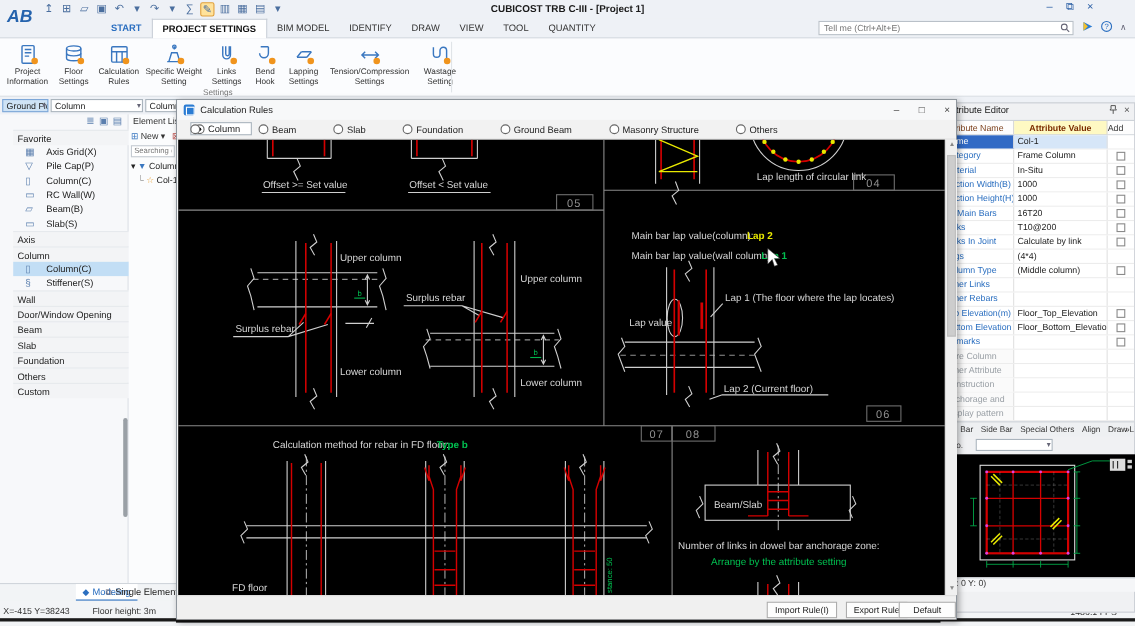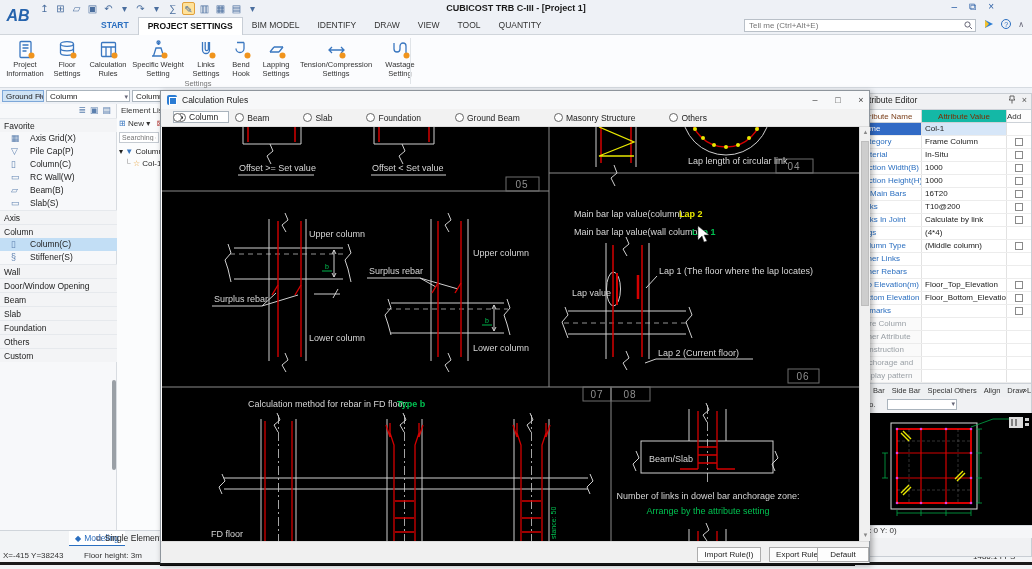--- a/index.html
+++ b/index.html
@@ -34,21 +34,21 @@
   #ribbon-group-label{position:absolute;left:168px;top:44px;width:60px;text-align:center;font-size:7.5px;color:#777;}
   #ribbon-sep{position:absolute;left:410px;top:3px;width:1px;height:46px;background:#e0e4e8;}
   
   #ctxbar{position:absolute;left:0;top:88px;width:1032px;height:16px;background:#eef1f6;}
   .sel{position:absolute;top:2px;height:12px;font-size:8px;line-height:11px;padding:0 10px 0 3px;border:1px solid #aab4bd;background:#fff;color:#222;white-space:nowrap;overflow:hidden;}
   .sel .ar{position:absolute;right:1px;top:0;font-size:7px;color:#667;}
   .sel.blue{background:#cfe3f5;border-color:#7da7d8;}
   
   #sidebar{position:absolute;left:0;top:104px;width:117px;height:426px;background:#f7f8fa;border-right:1px solid #d8dce1;}
   #sidebar-viewicons{position:absolute;right:5px;top:1px;display:flex;gap:4px;color:#5b7fae;font-size:9px;}
-  #sidebar-rows{position:absolute;left:0;top:14px;width:117px;}
+  #sidebar-rows{position:absolute;left:12px;top:14px;width:117px;}
   .shdr{height:14px;line-height:14px;padding-left:4px;font-size:8.5px;color:#222;border-top:1px solid #e6e9ed;background:#f3f4f6;}
   .sitem{height:13px;line-height:13px;font-size:8.5px;color:#222;position:relative;}
   .sitem .ig{position:absolute;left:11px;top:0;color:#5b7fae;font-size:9px;}
   .sitem .lb{position:absolute;left:30px;top:0;}
   .sitem.selected{background:#c2def5;}
   #sidebar-scroll{position:absolute;right:0px;top:276px;width:4px;height:90px;background:#9aa0a6;border-radius:2px;}
   
   #elist{position:absolute;left:117px;top:104px;width:45px;height:426px;background:#fbfcfd;}
   #elist .title{position:absolute;left:4px;top:2px;font-size:8px;color:#333;white-space:nowrap;}
   #elist .tools{position:absolute;left:2px;top:15px;white-space:nowrap;font-size:8px;color:#333;}
@@ -68,21 +68,21 @@
   #canvas-strip{position:absolute;left:160px;top:556px;width:695px;height:10px;background:#0a0a0a;}
   .bluebox{position:absolute;top:1px;height:7px;background:#3273c4;border:1px solid #6ea4e0;}
   #bottomline{position:absolute;left:0;top:562px;width:1032px;height:3px;background:#1a1a1a;}
   
   #rpanel{position:absolute;left:855px;top:93px;width:177px;height:464px;background:#f0f1f3;border:1px solid #c9ced4;z-index:2;}
   #rpanel .ptitle{position:absolute;left:5px;top:1px;font-size:8.5px;color:#222;white-space:nowrap;}
   #rpanel .picons{position:absolute;right:4px;top:1px;display:flex;gap:6px;color:#555;font-size:9px;}
   #agrid{position:absolute;left:0;top:15px;width:175px;}
   .ahead{display:flex;height:14px;border-top:1px solid #cdd2d8;border-bottom:1px solid #cdd2d8;font-size:8px;line-height:13px;}
   .ahead .c1{width:66px;padding-left:3px;color:#7b3f1a;background:#fdfdfd;border-right:1px solid #d5d5d5;}
-  .ahead .c2{width:85px;text-align:center;color:#7b2d00;background:#14b8a6;border-right:1px solid #d5d5d5;}
+  .ahead .c2{width:85px;text-align:center;color:#7b2d00;background:#fef9c3;border-right:1px solid #d5d5d5;font-weight:bold;}
   .ahead .c3{width:24px;text-align:left;color:#333;background:#fdfdfd;}
   .arow{display:flex;height:13px;font-size:8px;line-height:12px;background:#fff;border-bottom:1px solid #ececec;}
   .arow .c1{width:66px;padding-left:3px;color:#2b6fc0;border-right:1px solid #e2e2e2;white-space:nowrap;overflow:hidden;}
   .arow .c2{width:85px;padding-left:3px;color:#1a1a1a;border-right:1px solid #e2e2e2;white-space:nowrap;overflow:hidden;}
   .arow .c3{width:24px;display:flex;align-items:center;justify-content:center;}
   .arow.selected .c1{background:#316ac5;color:#fff;}
   .arow.selected .c2{background:#d6e6f8;}
   .arow.grp .c1{color:#9aa0a6;background:#fafafa;}
   .cb{width:8px;height:8px;border:1px solid #8a8a8a;background:#fff;}
   #ptabs{position:absolute;left:0;top:289px;width:175px;height:14px;background:#eef0f2;border-top:1px solid #cdd2d8;font-size:7.5px;line-height:13px;white-space:nowrap;padding-left:17px;color:#333;overflow:hidden;}

